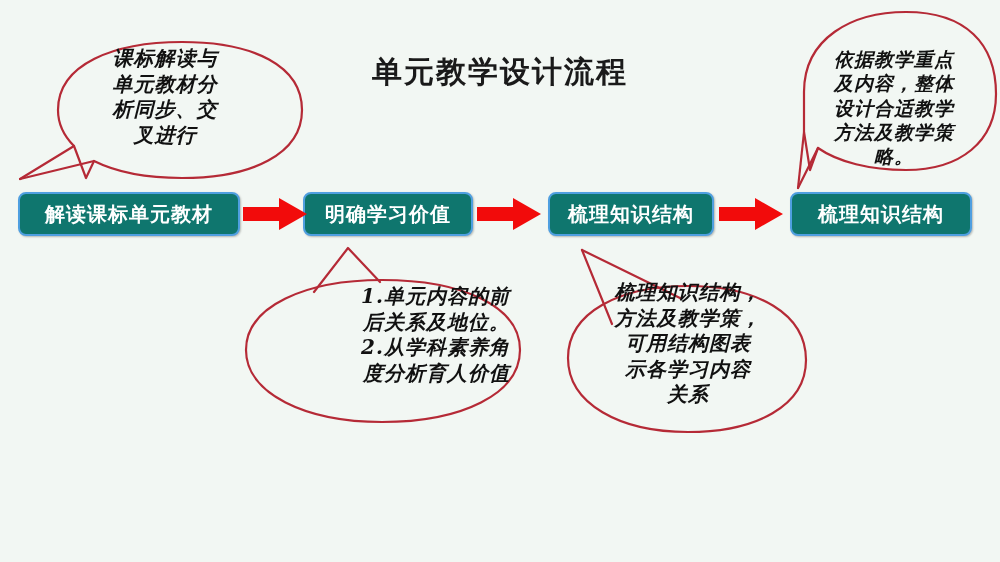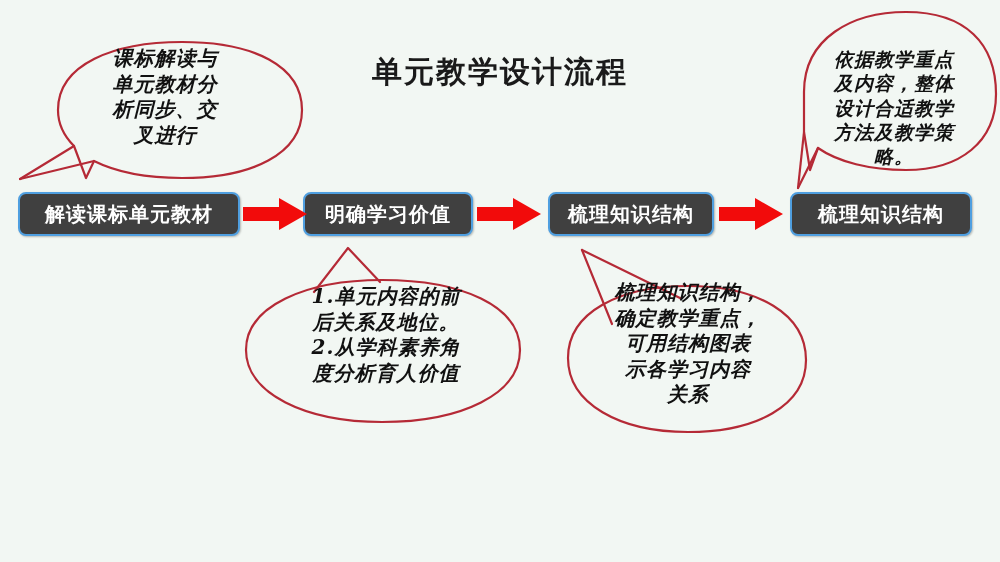--- a/index.html
+++ b/index.html
@@ -32,21 +32,21 @@
     color: #1a1a1a;
     letter-spacing: 2px;
     font-family: "DejaVu Sans", "Liberation Sans", sans-serif;
     margin-top: 28px;
   }
 
   
   .proc-box {
     position: absolute;
     height: 44px;
-    background: #404040;
+    background: #0f766e;
     border: 2px solid #4f9fe0;
     border-radius: 8px;
     box-sizing: border-box;
     display: flex;
     align-items: center;
     justify-content: center;
     box-shadow: 1px 1px 2px rgba(0,0,0,0.25);
   }
   .proc-label {
     color: #ffffff;
@@ -95,21 +95,21 @@
     white-space: pre-line;
   }
 
   #callout-0 { left: 14px;  top: 28px;  width: 300px; height: 170px; }
   #callout-0 .callout-text { left: 26px; top: 18px; width: 250px; font-size: 20px; }
 
   #callout-1 { left: 780px; top: 2px;   width: 220px; height: 200px; }
   #callout-1 .callout-text { left: 16px; top: 10px; width: 196px; font-size: 19px; margin-top: 35px; }
 
   #callout-2 { left: 240px; top: 248px; width: 290px; height: 190px; }
-  #callout-2 .callout-text { left: 22px; top: 36px; width: 248px; font-size: 20px; text-align: center; }
+  #callout-2 .callout-text { left: 22px; top: 36px; width: 248px; font-size: 20px; text-align: right; }
 
   #callout-3 { left: 562px; top: 250px; width: 250px; height: 200px; }
   #callout-3 .callout-text { left: 18px; top: 30px; width: 216px; font-size: 20px; }
 </style>
 </head>
 <body>
 
 <div id="slide">
 
   <div id="slide-title">单元教学设计流程</div>
@@ -150,21 +150,21 @@
 度分析育人价值</div>
   </div>
 
   <div class="callout" id="callout-3">
     <svg width="250" height="200" viewBox="0 0 250 200">
       <path d="M 6 108 C 6 62 58 36 126 36 C 196 36 244 64 244 110 C 244 156 194 182 126 182 C 58 182 6 154 6 108 Z" fill="none" stroke="#b52a36" stroke-width="2.2" stroke-linejoin="round"></path>
       <path d="M 50 74 L 20 0" fill="none" stroke="#b52a36" stroke-width="2.2" stroke-linecap="round"></path>
       <path d="M 20 0 L 118 48" fill="none" stroke="#b52a36" stroke-width="2.2" stroke-linecap="round"></path>
     </svg>
     <div class="callout-text">梳理知识结构，
-确定教学重点，
+方法及教学策，
 可用结构图表
 示各学习内容
 关系</div>
   </div>
 
   <div class="proc-box" id="box-0">
     <span class="proc-label">解读课标单元教材</span>
   </div>
 
   <div class="proc-box" id="box-2">

